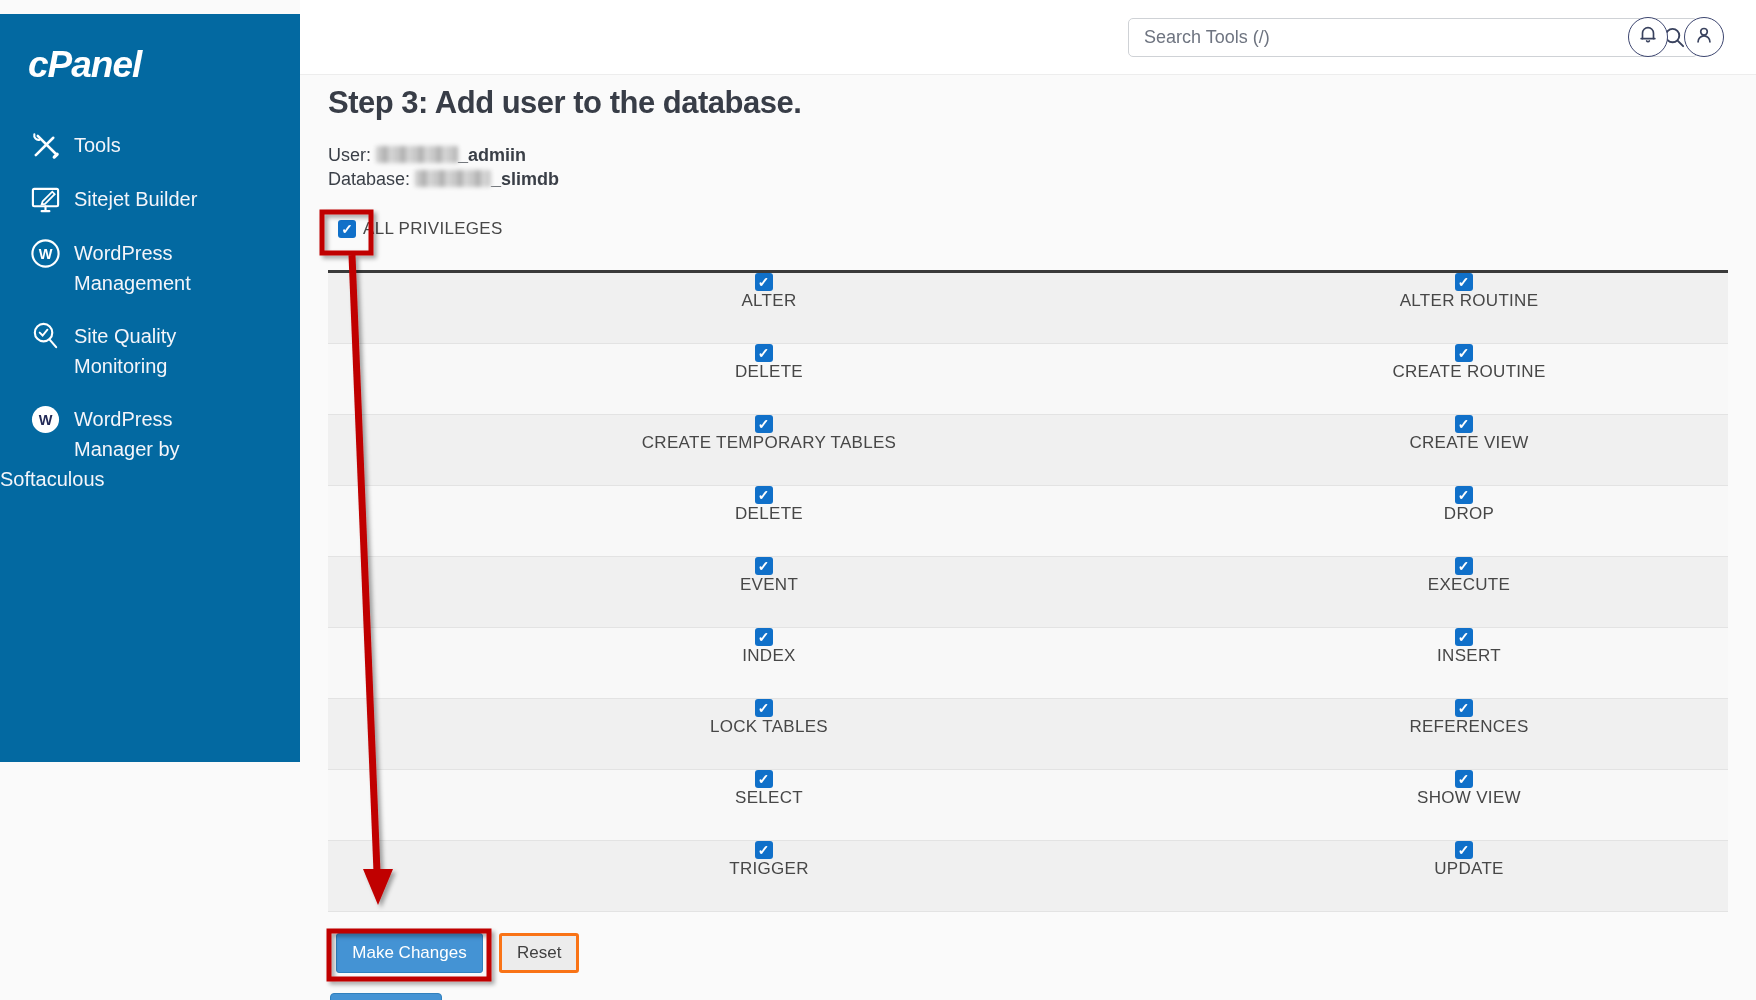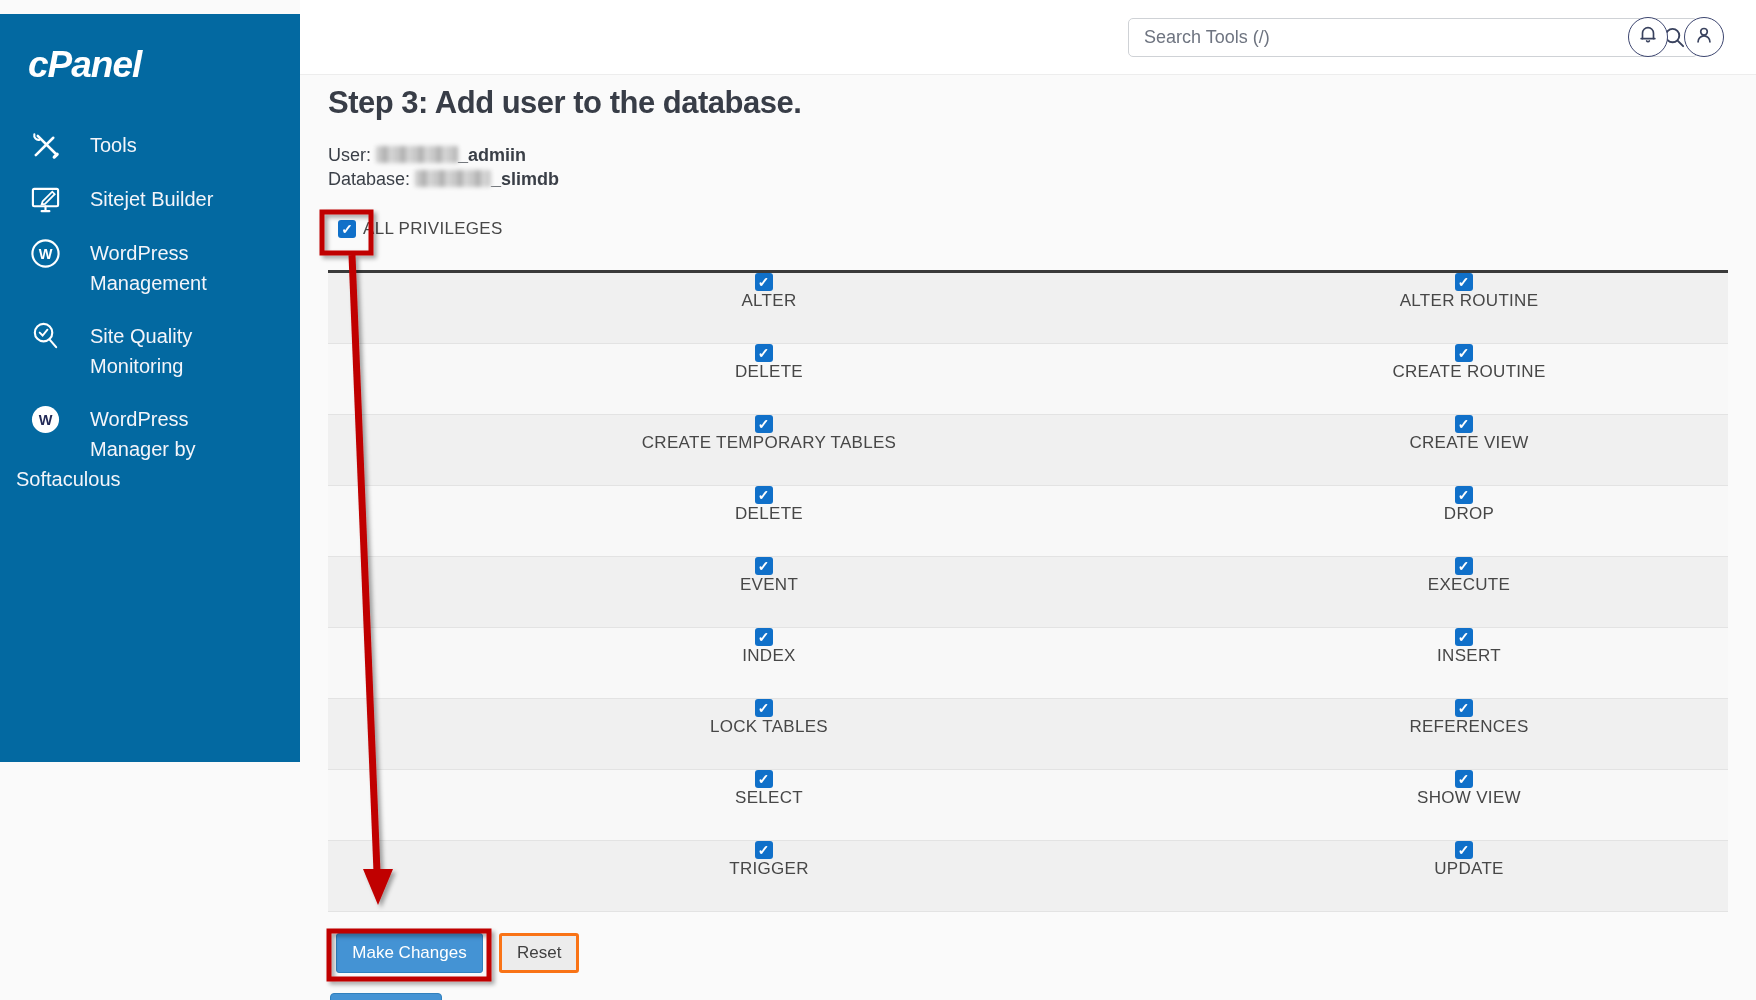--- a/index.html
+++ b/index.html
@@ -15,21 +15,21 @@
   .sidebar {
     position:absolute; left:0; top:14px; width:300px; height:748px;
     background:#0369a1; color:#f4f5fa; z-index:2;
   }
   .logo {
     font-size:37px; font-weight:bold; font-style:italic;
     letter-spacing:-1px; padding:30px 0 0 28px; color:#ffffff;
   }
   .nav { list-style:none; margin-top:44px; }
   .nav-item {
-    display:flex; align-items:flex-start; gap:29px;
+    display:flex; align-items:flex-start; gap:13px;
     padding:0 10px 0 30px; margin-bottom:23px;
     font-size:20px; line-height:30px; cursor:pointer;
   }
   .nav-item .nicon { flex:0 0 31px; height:31px; margin-top:0px; }
   .nav-item .nlabel { max-width:170px; }
   .nav-item .nlabel .outdent { display:block; margin-left:-74px; }
 
   
   .topbar {
     position:absolute; left:300px; top:0; width:1456px; height:75px;

